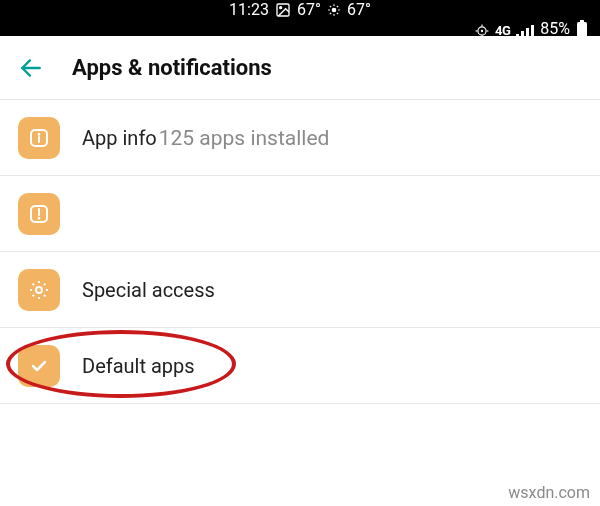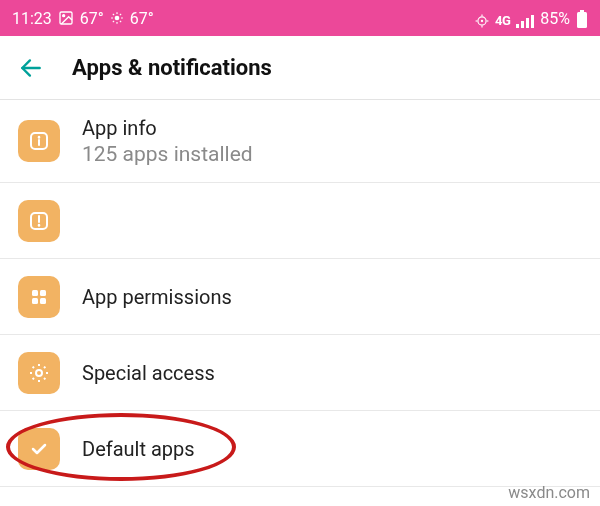--- a/index.html
+++ b/index.html
@@ -6,26 +6,27 @@
     body {
       width: 600px;
       height: 506px;
       background: #fff;
       font-family: -apple-system, BlinkMacSystemFont, 'Segoe UI', Roboto, sans-serif;
       overflow: hidden;
       position: relative;
     }
     .status-bar {
       height: 36px;
-      background: #ec4899;
+      background: #000000;
       color: #fff;
       display: flex;
       align-items: center;
       padding: 0 12px;
       font-size: 16px;
+      flex-direction: column;
     }
     .status-left { display: flex; align-items: center; gap: 6px; }
     .status-right { margin-left: auto; display: flex; align-items: flex-end; gap: 6px; }
     .status-icon { display: inline-flex; align-items: center; }
     .header {
       height: 64px;
       display: flex;
       align-items: center;
       padding: 16px 18px;
       gap: 28px;
@@ -45,21 +46,21 @@
     .icon-box {
       width: 42px;
       height: 42px;
       border-radius: 10px;
       background: #f2b363;
       display: flex;
       align-items: center;
       justify-content: center;
       flex-shrink: 0;
     }
-    .item-text { display: flex; flex-direction: column; gap: 2px; }
+    .item-text { display: flex; flex-direction: row; gap: 2px; }
     .item-title { font-size: 20px; color: #222; }
     .item-sub { font-size: 21px; color: #8a8a8a; }
     .highlight-ellipse {
       position: absolute;
       border: 4px solid #c81a1a;
       border-radius: 50%;
       pointer-events: none;
     }
     .attribution {
       position: absolute;
@@ -159,33 +160,20 @@
   <div class="list-item">
     <div class="icon-box">
       <svg width="24" height="24" viewBox="0 0 24 24" fill="none" stroke="#fff" stroke-width="2">
           <rect x="4" y="4" width="16" height="16" rx="4"></rect>
           <line x1="12" y1="7" x2="12" y2="13" stroke-linecap="round"></line>
           <line x1="12" y1="16" x2="12" y2="16.5" stroke-linecap="round" stroke-width="2.5"></line>
         </svg>
     </div>
   </div>
 
-  <div class="list-item">
-    <div class="icon-box">
-      <svg width="24" height="24" viewBox="0 0 24 24" fill="#fff">
-          <rect x="5" y="5" width="6" height="6" rx="1.5"></rect>
-          <rect x="13" y="5" width="6" height="6" rx="1.5"></rect>
-          <rect x="5" y="13" width="6" height="6" rx="1.5"></rect>
-          <rect x="13" y="13" width="6" height="6" rx="1.5"></rect>
-        </svg>
-    </div>
-    <div class="item-text">
-      <span class="item-title">App permissions</span>
-    </div>
-  </div>
 
   <div class="list-item">
     <div class="icon-box">
       <svg width="24" height="24" viewBox="0 0 24 24" fill="none" stroke="#fff" stroke-width="2">
           <circle cx="12" cy="12" r="3"></circle>
           <path d="M12 3v2M12 19v2M5.6 5.6l1.4 1.4M17 17l1.4 1.4M3 12h2M19 12h2M5.6 18.4l1.4-1.4M17 7l1.4-1.4"></path>
         </svg>
     </div>
     <div class="item-text">
       <span class="item-title">Special access</span>

